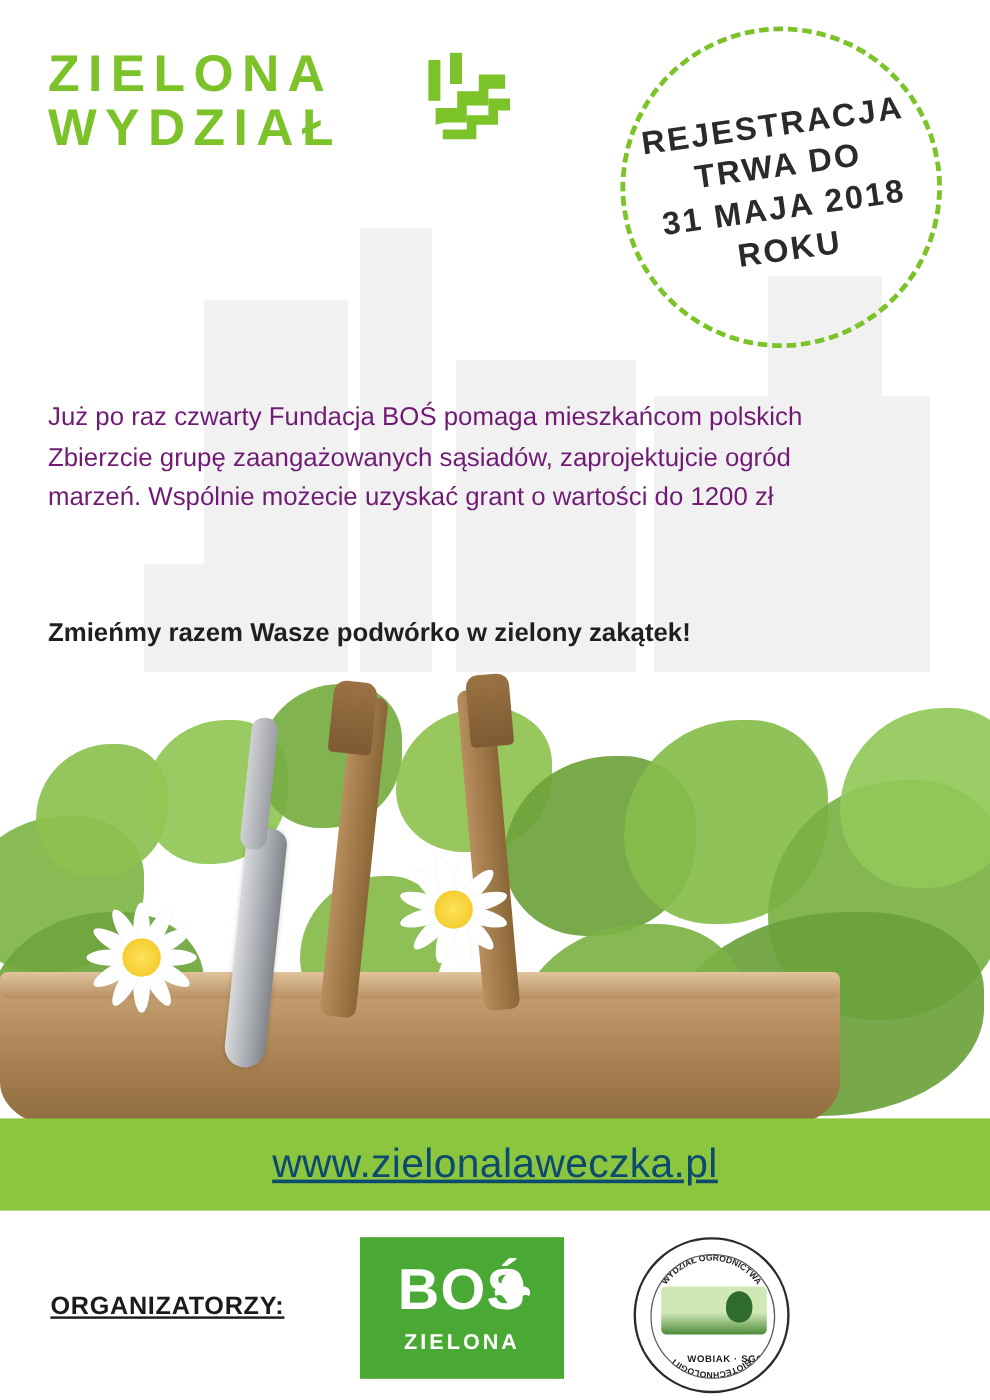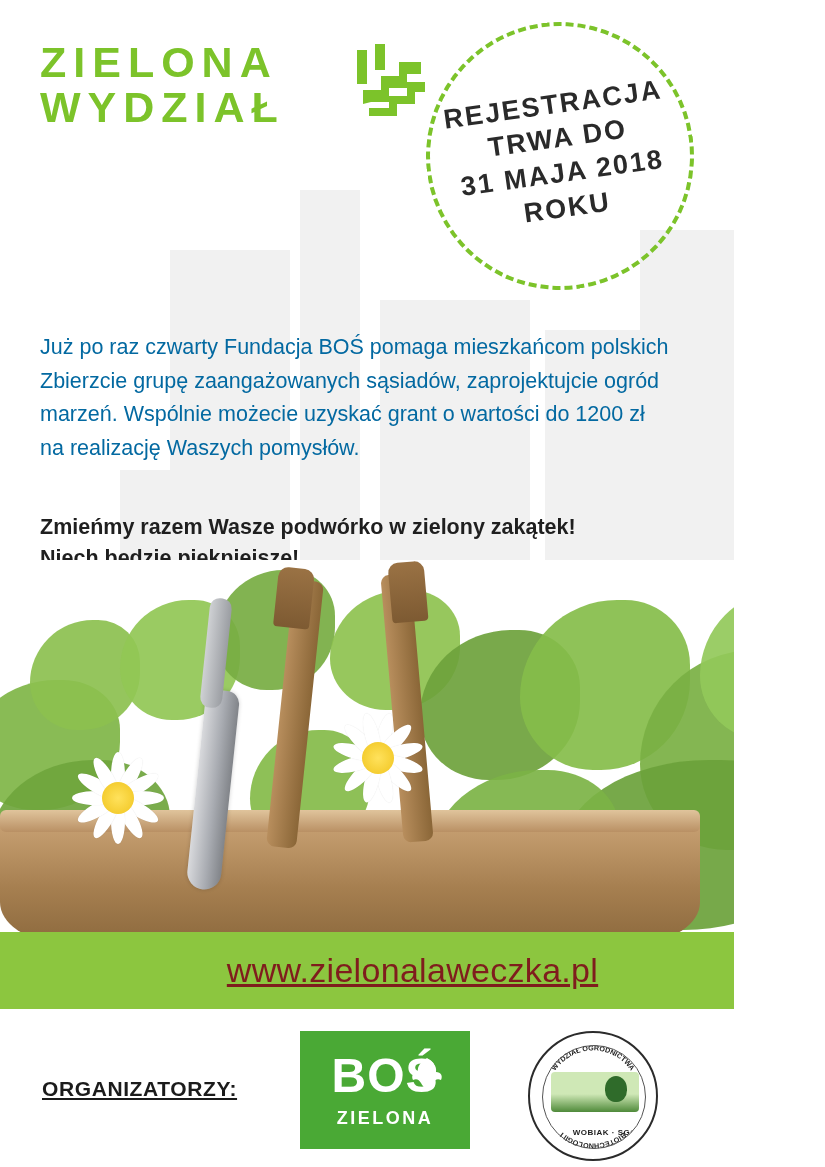--- a/index.html
+++ b/index.html
@@ -5,21 +5,21 @@
   * { box-sizing: border-box; margin: 0; padding: 0; }
   html, body {
     width: 825px;
     height: 1167px;
     background: #ffffff;
     font-family: "Liberation Sans", sans-serif;
     overflow: hidden;
   }
   .poster {
     position: relative;
-    width: 734px;
+    width: 825px;
     height: 1167px;
     background: #ffffff;
     overflow: hidden;
   }
 
   
   .bg-shapes { position: absolute; inset: 0; overflow: hidden; }
   .bg-shapes div { position: absolute; background: #f1f1f1; }
   .s1 { left: 170px; top: 250px; width: 120px; height: 420px; }
   .s2 { left: 300px; top: 190px; width: 60px;  height: 480px; background: #ededed; }
@@ -82,21 +82,21 @@
     font-size: 30px;
     line-height: 1.42;
     color: #262626;
   }
   .paras {
     position: absolute;
     left: 40px; top: 332px;
     width: 745px;
     font-size: 21.5px;
     line-height: 1.42;
-    color: #0369a1;
+    color: #701a75;
   }
   .paras p { margin-bottom: 3px; }
   .paras p.gap { margin-bottom: 10px; }
   .cta {
     position: absolute;
     left: 40px; top: 512px;
     width: 700px;
     font-size: 21.5px;
     font-weight: bold;
     line-height: 1.42;
@@ -183,21 +183,21 @@
   .wwwbar {
     position: absolute;
     left: 0; top: 932px;
     width: 825px; height: 77px;
     background: #8cc63f;
     display: flex;
     align-items: center;
     justify-content: center;
   }
   .wwwbar a {
-    color: #7f1d1d;
+    color: #0c4a6e;
     font-size: 34px;
     text-decoration: underline;
     letter-spacing: .3px;
   }
 
   
   .footer { position: absolute; left: 0; top: 1009px; width: 825px; height: 158px; background: #fff; }
   .organizers {
     position: absolute;
     left: 42px; top: 68px;
@@ -317,26 +317,24 @@
     <span>TRWA DO</span>
     <span>31 MAJA 2018</span>
     <span>ROKU</span>
   </div>
 
 
   <div class="paras">
     <p>Już po raz czwarty Fundacja BOŚ pomaga mieszkańcom polskich</p>
     <p>Zbierzcie grupę zaangażowanych sąsiadów, zaprojektujcie ogród</p>
     <p>marzeń. Wspólnie możecie uzyskać grant o wartości do 1200 zł</p>
-    <p>na realizację Waszych pomysłów.</p>
   </div>
 
   <div class="cta">
     <div>Zmieńmy razem Wasze podwórko w zielony zakątek!</div>
-    <div>Niech będzie piękniejsze!</div>
   </div>
 
   <div class="photo">
 
     <div class="leaf" style="left:-30px; top:120px; width:150px; height:130px; background:#7fb547;"></div>
     <div class="leaf" style="left:30px; top:60px; width:110px; height:110px; background:#8cc04f;"></div>
     <div class="leaf" style="left:-10px; top:200px; width:180px; height:150px; background:#6fa53d;"></div>
     <div class="leaf" style="left:120px; top:40px; width:120px; height:120px; background:#91c755;"></div>
     <div class="leaf" style="left:215px; top:10px; width:120px; height:120px; background:#77ad42;"></div>
     <div class="leaf" style="left:330px; top:30px; width:130px; height:120px; background:#8ec24f;"></div>

